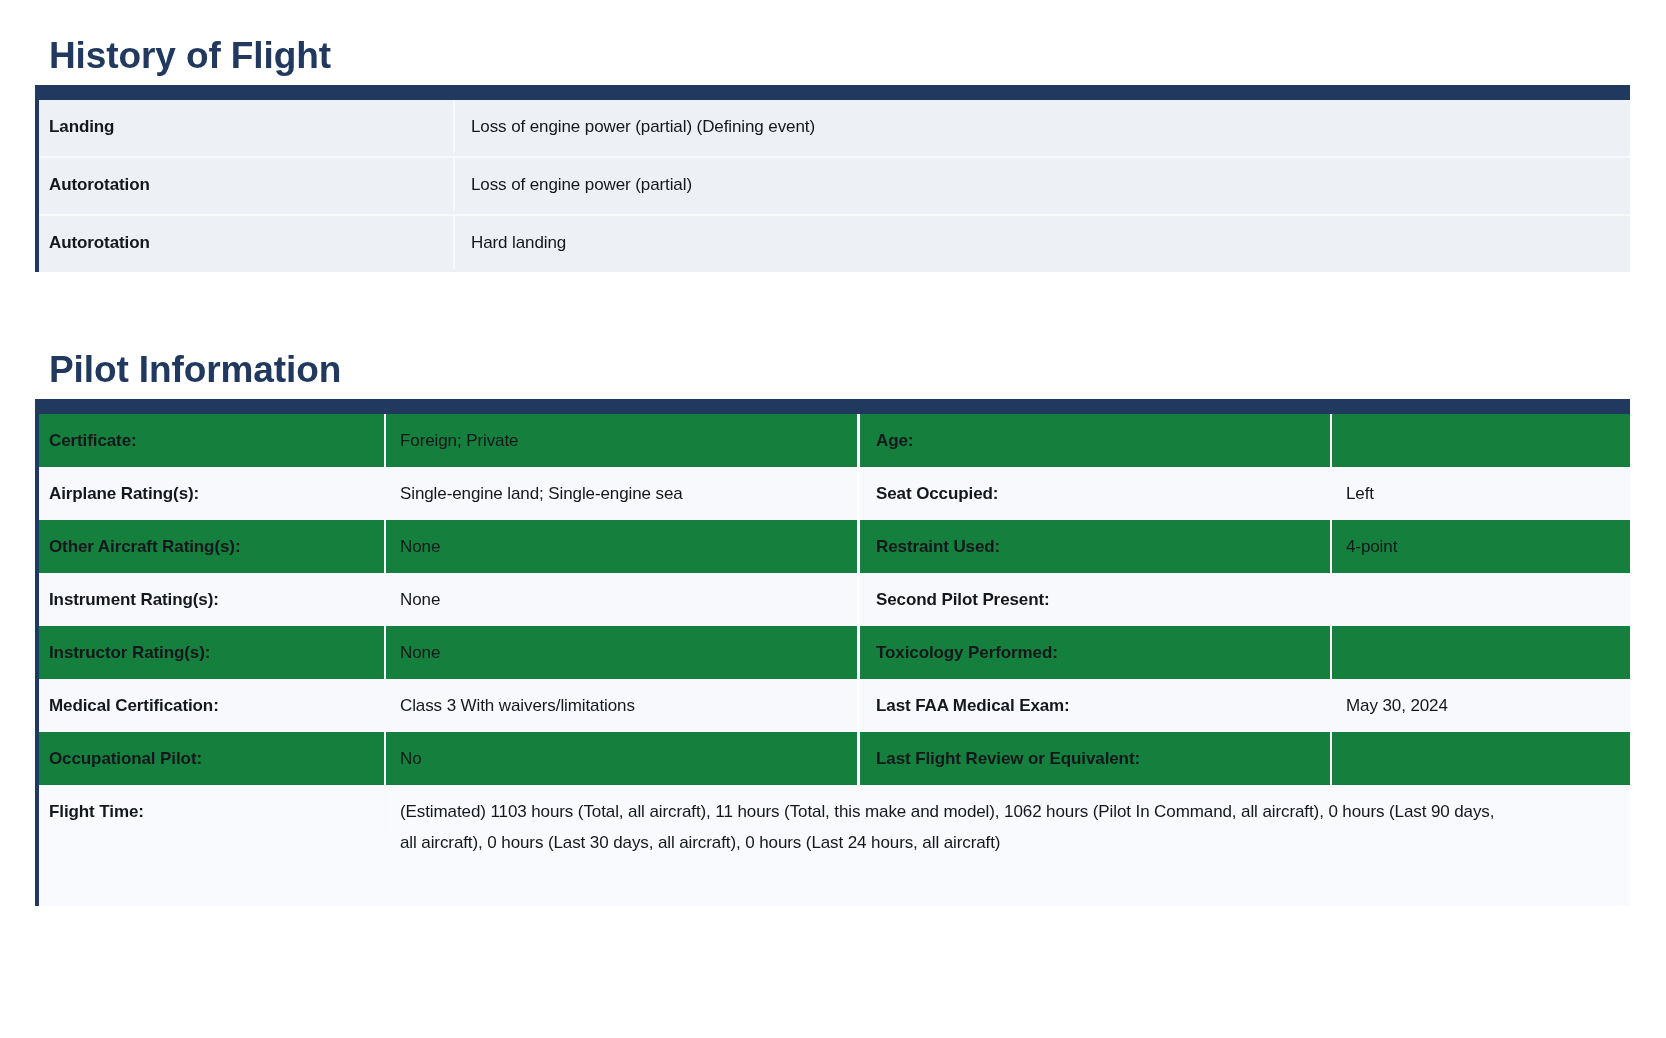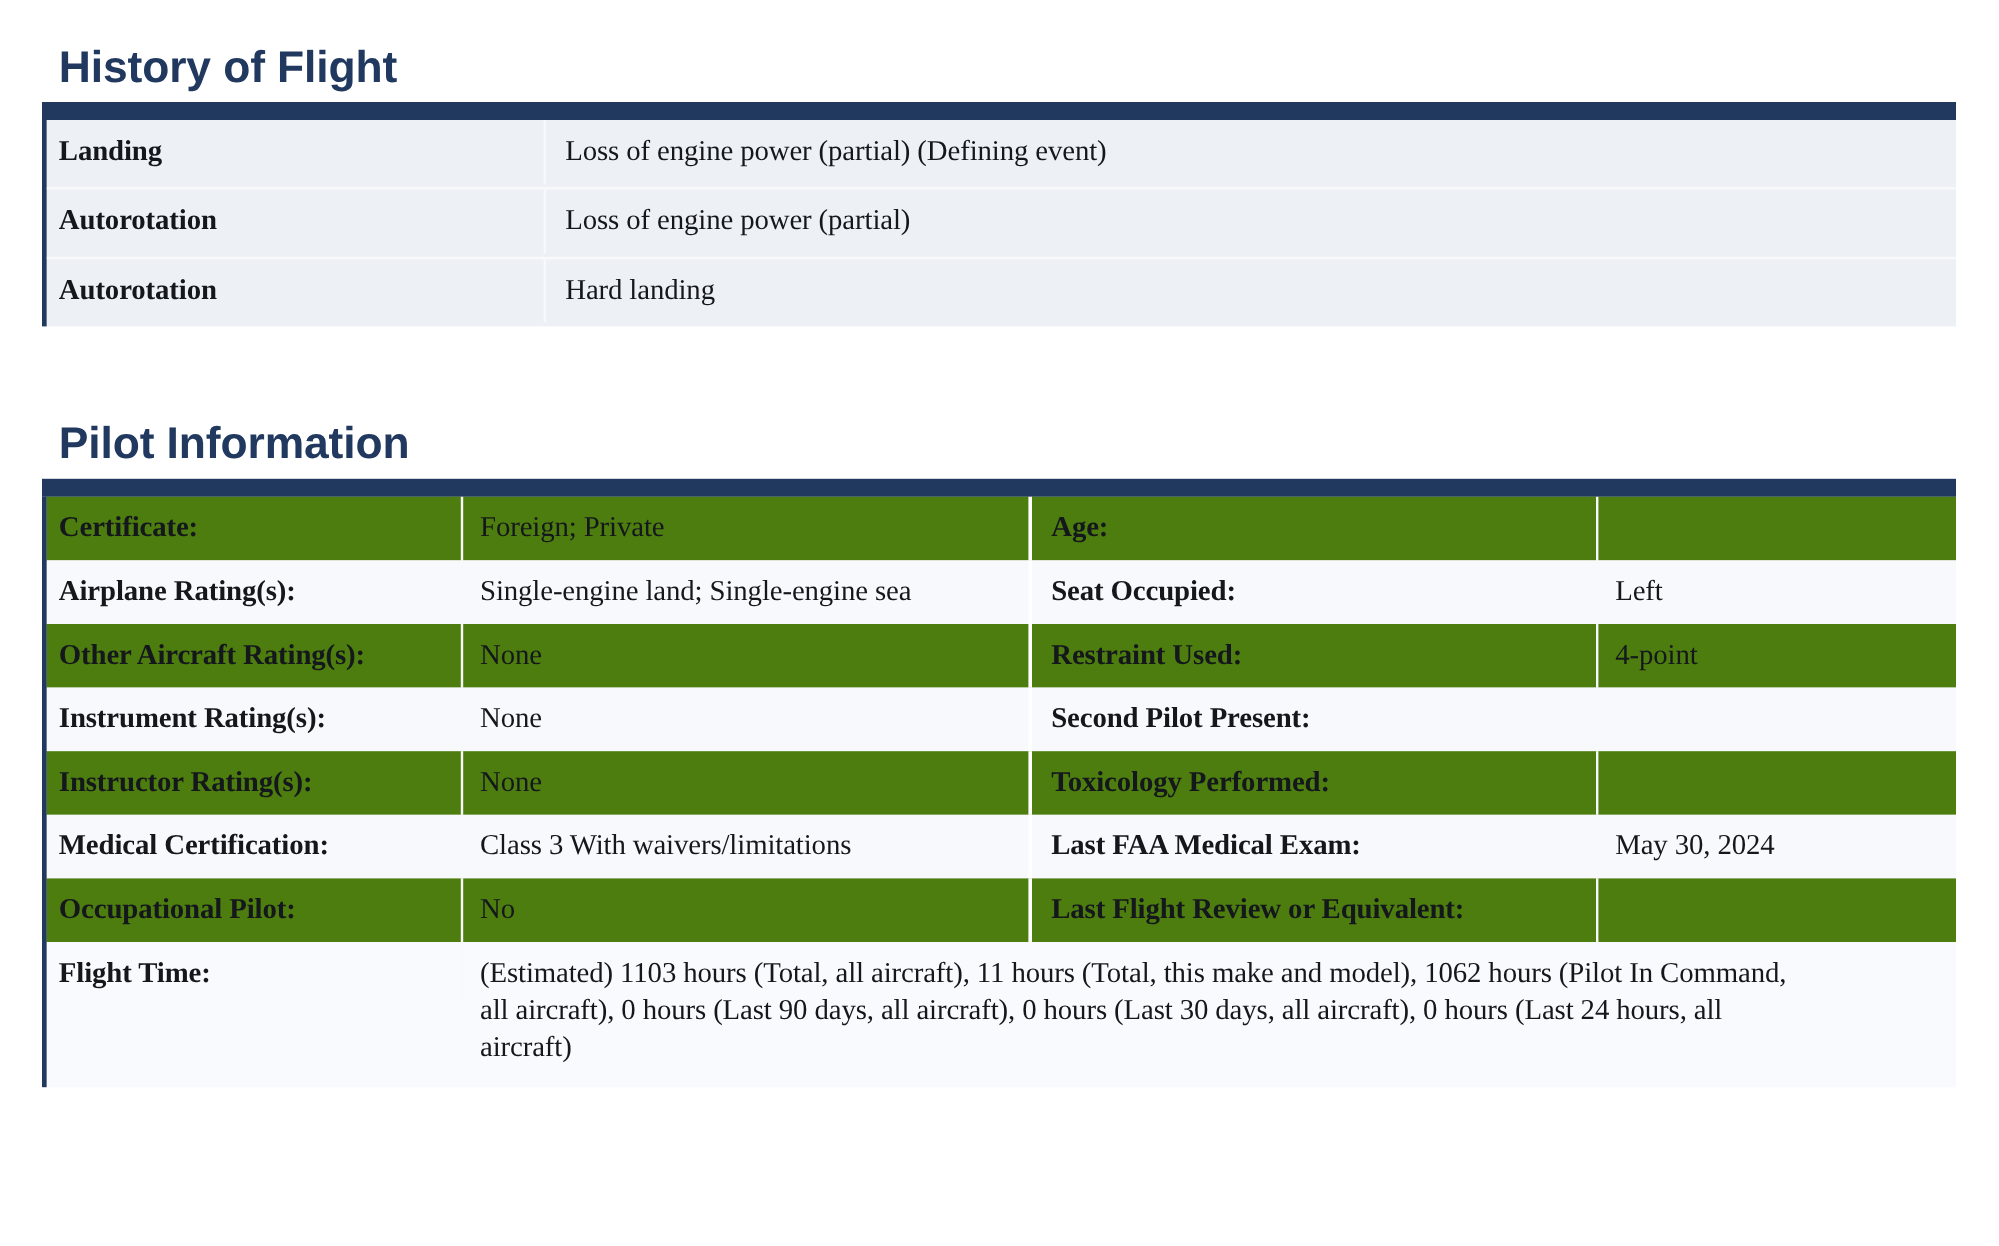--- a/index.html
+++ b/index.html
@@ -26,23 +26,22 @@
   }
   .first .section-title { padding-top: 38px; }
   .second .section-title { padding-top: 80px; }
   .title-bar {
     height: 15px;
     background: #21385f;
   }
   
   .data-table {
     border-left: 4px solid #21385f;
-    font-size: 24px;
+    font-size: 17px;
     line-height: 31px;
-    font-family: Liberation Serif, serif;
   }
   .cell {
     padding: 11px 10px;
     box-sizing: border-box;
   }
   .lbl { font-weight: 700; }
   
   .hof-row {
     display: grid;
     grid-template-columns: 416px 1fr;
@@ -62,21 +61,21 @@
     display: grid;
     grid-template-columns: 347px 471px 3px 472px 1fr;
     min-height: 53px;
     align-items: start;
   }
   .pi-row .c1 { border-right: 2px solid #f7f9fb; padding-left: 10px; }
   .pi-row .c2 { padding-left: 14px; padding-right: 70px; }
   .pi-row .gap { background: #ffffff; height: 100%; padding: 0; }
   .pi-row .c3 { border-right: 2px solid #f7f9fb; padding-left: 16px; }
   .pi-row .c4 { padding-left: 14px; }
-  .row-odd  { background: #4d7c0f; }
+  .row-odd  { background: #15803d; }
   .row-even { background: #f8f9fc; }
   .ft-row {
     display: grid;
     grid-template-columns: 347px 1fr;
     background: #f9fafd;
     min-height: 121px;
     align-items: start;
   }
   .ft-row .c1 { border-right: 2px solid #f7f9fb; padding-left: 10px; }
   .ft-row .c2 { padding-left: 14px; padding-right: 120px; }

